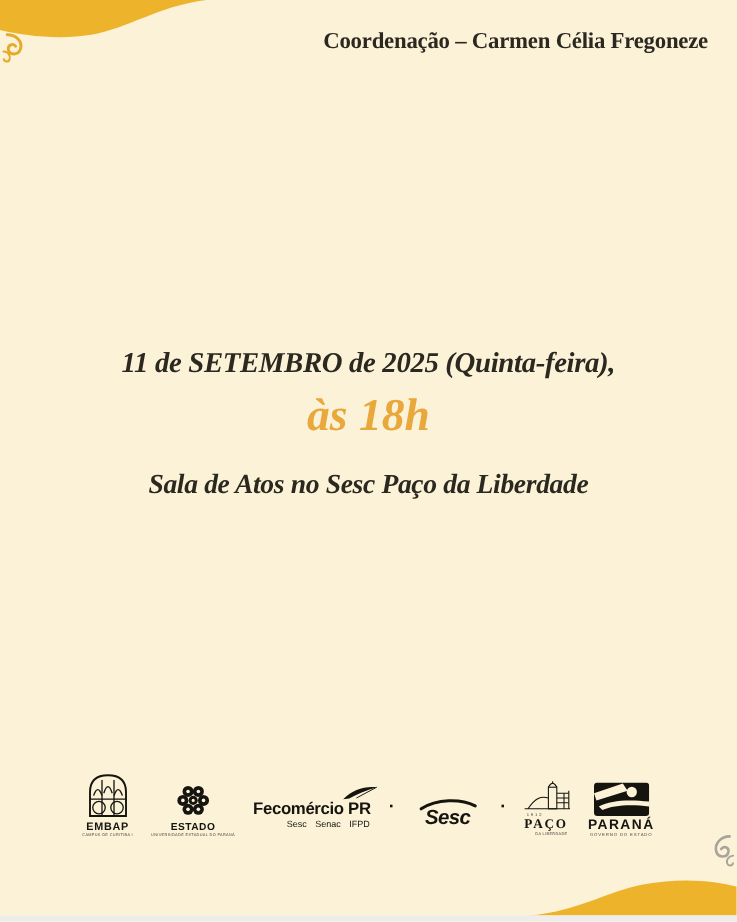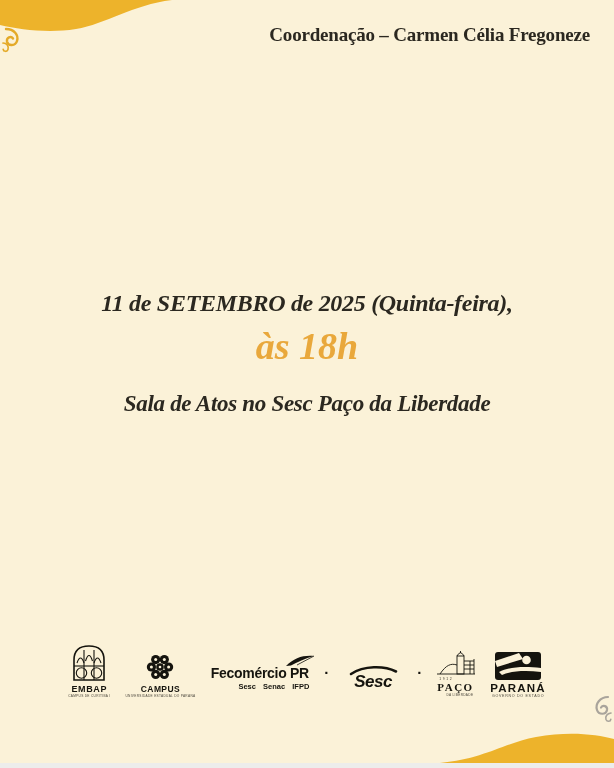--- a/index.html
+++ b/index.html
@@ -45,21 +45,21 @@
   }
   .logo{display:flex;flex-direction:column;align-items:center;}
   .logo svg{display:block;}
   .logo-name{font-weight:700;}
   .tiny{font-size:3.2px;letter-spacing:0.3px;white-space:nowrap;color:#4a463c;}
   .embap .logo-name{font-size:9px;letter-spacing:0.6px;margin-top:2px;}
   .unespar .logo-name{font-size:8.5px;letter-spacing:0.4px;margin-top:2px;}
   .fecomercio{margin-bottom:7px;}
   .feco-main{position:relative;font-weight:700;font-size:14px;letter-spacing:-0.3px;white-space:nowrap;}
   .feco-feather{position:absolute;top:-10px;right:-6px;}
-  .feco-sub{font-size:7.5px;font-weight:700;word-spacing:5px;margin-top:1px;align-self:flex-start;padding-left:28px;}
+  .feco-sub{font-size:7.5px;font-weight:400;word-spacing:5px;margin-top:1px;align-self:flex-start;padding-left:28px;}
   .dot-sep{font-size:15px;font-weight:700;margin-bottom:17px;color:var(--logo-ink);}
   .sesc{margin-bottom:6px;}
   .paco{margin-bottom:1px;}
   .paco-year{font-size:3.4px;letter-spacing:1.6px;margin-top:1px;align-self:flex-start;margin-left:2px;color:#3a362c;}
   .paco .logo-name{font-family:"Liberation Serif",serif;font-size:11px;letter-spacing:1.5px;align-self:flex-start;}
   .paco .tiny{align-self:flex-end;margin-right:2px;}
   .parana .logo-name{font-size:11.5px;letter-spacing:1.2px;margin-top:2px;font-weight:800;}
   .parana .tiny{font-size:3.6px;letter-spacing:0.7px;}
   
   .bottom-strip{position:absolute;left:0;right:0;bottom:0;height:5px;background:#EDEDEB;}
@@ -121,21 +121,21 @@
         <g fill="#FBF2D8">
           <circle cx="23.6" cy="15" r="1.5"></circle>
           <circle cx="19.3" cy="7.55" r="1.5"></circle>
           <circle cx="10.7" cy="7.55" r="1.5"></circle>
           <circle cx="6.4" cy="15" r="1.5"></circle>
           <circle cx="10.7" cy="22.45" r="1.5"></circle>
           <circle cx="19.3" cy="22.45" r="1.5"></circle>
           <circle cx="15" cy="15" r="1.3"></circle>
         </g>
       </svg>
-      <div class="logo-name">CAMPUS</div>
+      <div class="logo-name">ESTADO</div>
       <div class="tiny">UNIVERSIDADE ESTADUAL DO PARANÁ</div>
     </div>
 
     <div class="logo fecomercio">
       <div class="feco-main">
         <span>Fecomércio</span>
         <span>PR</span>
         <svg class="feco-feather" width="30" height="12" viewBox="0 0 30 12" aria-hidden="true">
           <path d="M1,11 C9,3 18,0 29,1 C20,3.5 12,7 6,10.5 Z" fill="#15140E"></path>
           <path d="M29,1 L12,10" stroke="#15140E" stroke-width="0.8" fill="none"></path>

